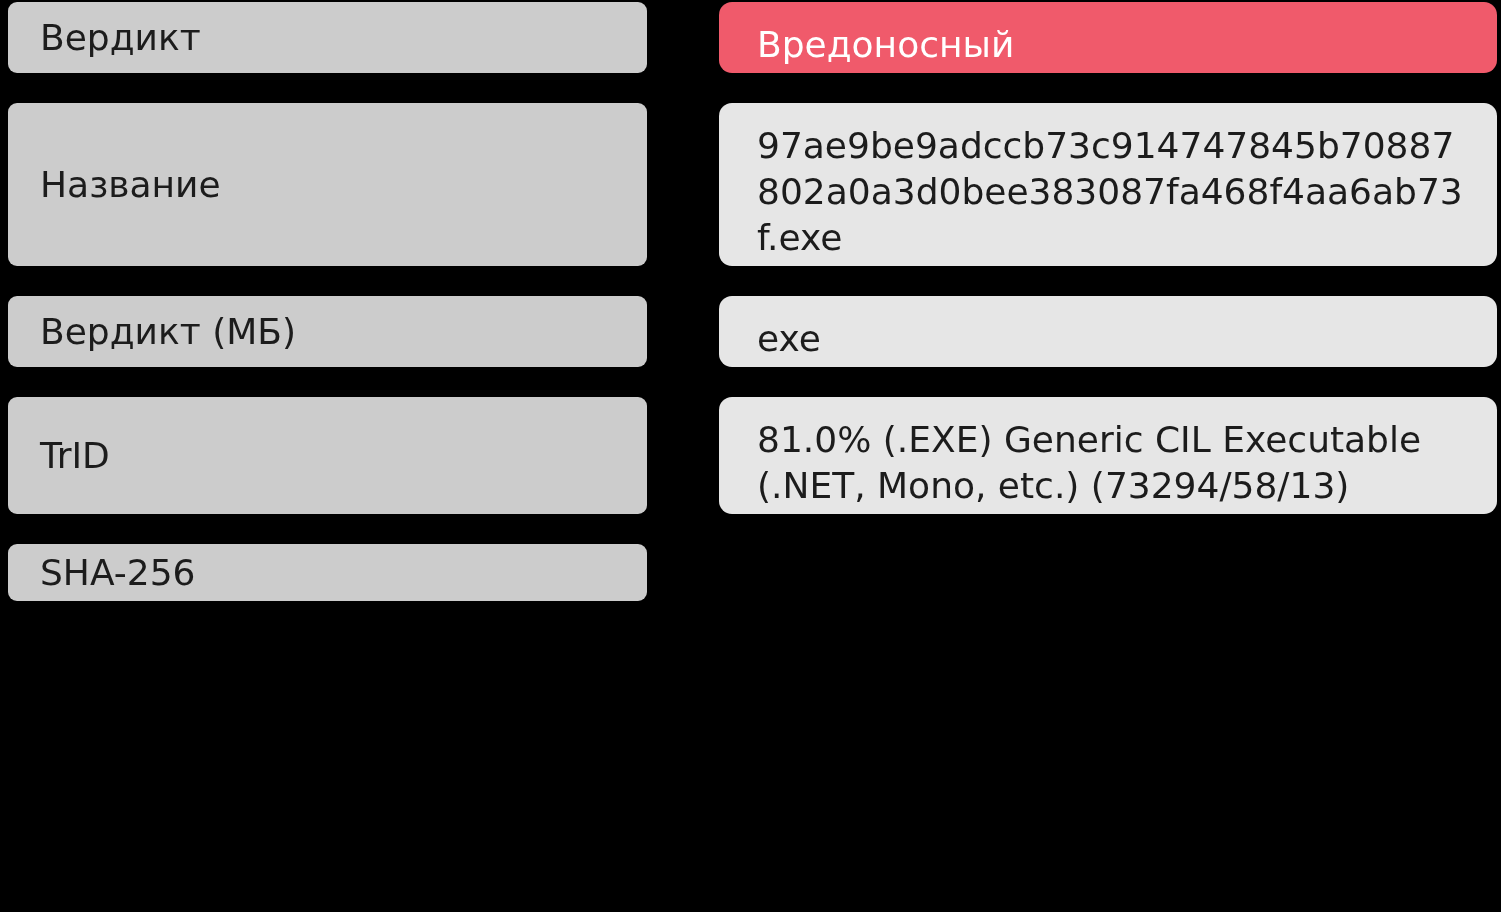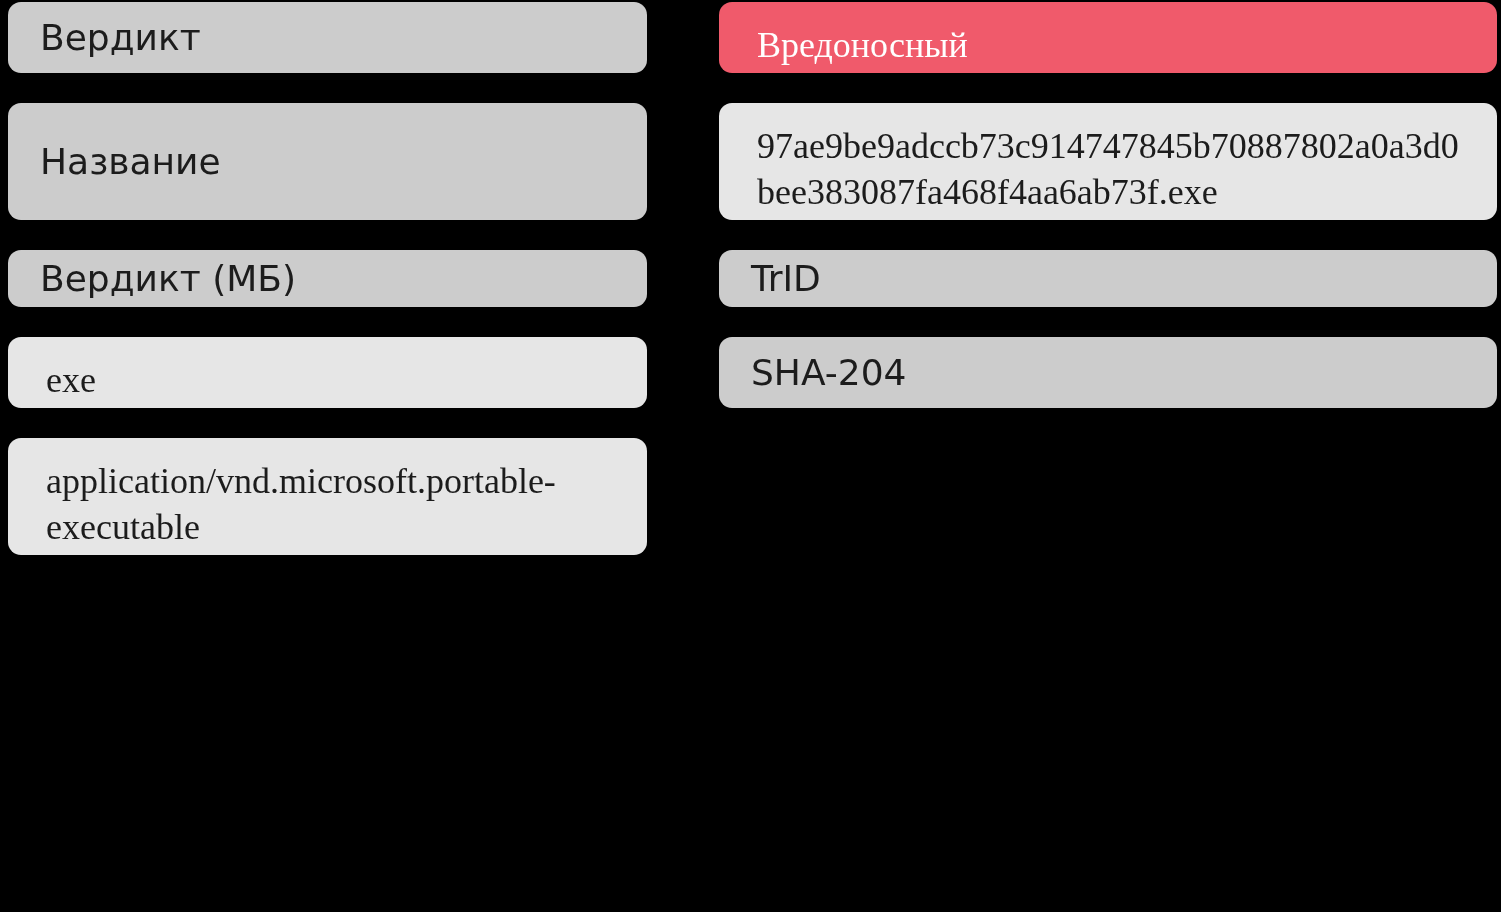--- a/index.html
+++ b/index.html
@@ -34,25 +34,25 @@
     line-height: 46px;
     color: var(--text-dark, #1c1c1c);
   }
   .cell > span {
     min-width: 0;
     display: block;
   }
   .label-cell {
     background: var(--label-bg, #cccccc);
     padding: 5px 28px 5px 32px;
+    border-radius: 9px;
   }
   .value-cell {
     background: var(--value-bg, #e6e6e6);
     padding: 20px 34px 5px 38px;
-    font-family: Liberation Serif, serif;
   }
   .value-cell > span {
     overflow-wrap: break-word;
     word-break: break-word;
   }
   .value-cell.danger {
     background: var(--danger-bg, #f05a6b);
     color: var(--danger-text, #ffffff);
   }
 </style>
@@ -71,28 +71,28 @@
     <span>Название</span>
   </div>
   <div class="cell value-cell">
     <span>97ae9be9adccb73c914747845b70887802a0a3d0bee383087fa468f4aa6ab73f.exe</span>
   </div>
 
   <div class="cell label-cell">
     <span>Вердикт (МБ)</span>
   </div>
 
-  <div class="cell label-cell">
-    <span>TrID</span>
-  </div>
-
   <div class="cell value-cell">
     <span>exe</span>
   </div>
 
   <div class="cell label-cell">
-    <span>SHA-204</span>
+    <span>TrID</span>
+  </div>
+  <div class="cell value-cell">
+    <span>81.0% (.EXE) Generic CIL Executable (.NET, Mono, etc.) (73294/58/13)</span>
   </div>
 
-  <div class="cell value-cell">
-    <span>application/vnd.microsoft.portable-executable</span>
+  <div class="cell label-cell">
+    <span>SHA-256</span>
   </div>
+
 </main>
 
 </body></html>

